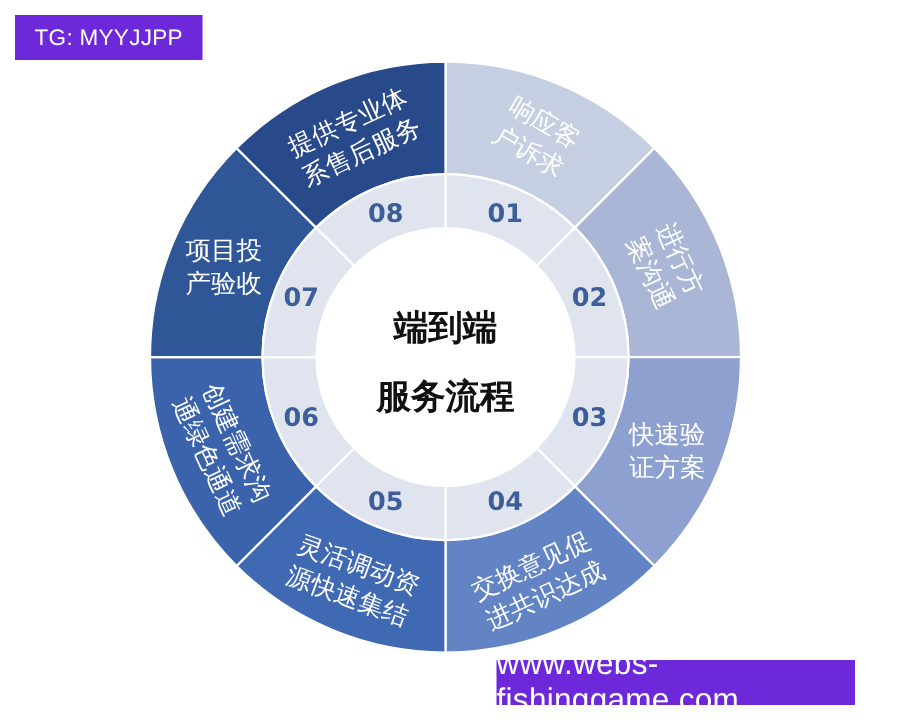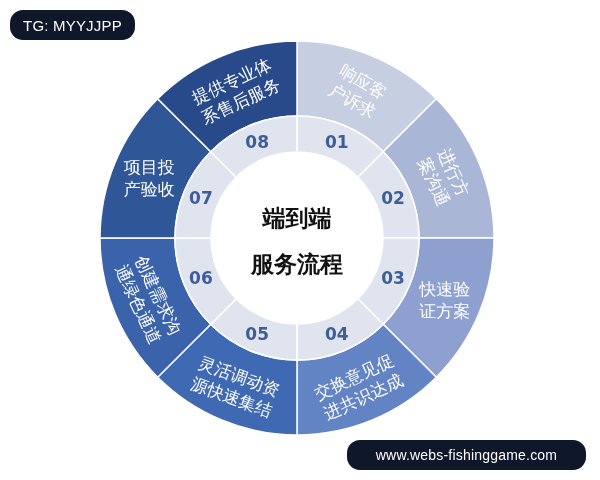--- a/index.html
+++ b/index.html
@@ -1,26 +1,26 @@
 <!DOCTYPE html>
 <html><head>
 <meta charset="utf-8">
 <style>
   html, body { margin:0; padding:0; }
   body {
     width:600px; height:480px; background:#ffffff; position:relative; overflow:hidden;
     font-family: "DejaVu Sans", "Liberation Sans", sans-serif;
   }
   .watermark {
-    position:absolute; background:#0f172a; color:#ffffff;
+    position:absolute; background:#6d28d9; color:#ffffff;
     font-family:"Liberation Sans", "DejaVu Sans", sans-serif; font-size:15px;
-    display:flex; align-items:center; justify-content:center; letter-spacing:0.2px;border-radius:13px;
+    display:flex; align-items:center; justify-content:center; letter-spacing:0.2px;
   }
   .wm-top { left:10px; top:10px; width:125px; height:30px; }
-  .wm-bottom { left:347px; top:440px; width:239px; height:30px; font-size:14px; }
+  .wm-bottom { left:331px; top:440px; width:239px; height:30px; font-size:21px; }
   svg.wheel { position:absolute; left:0; top:0; }
   .seg-label { fill:#ffffff; font-size:17px; font-family:"DejaVu Sans", sans-serif; }
   .seg-num { font-size:17px; font-weight:bold; font-family:"DejaVu Sans", sans-serif; }
   .center-text { fill:#111111; font-size:23px; font-weight:bold; font-family:"DejaVu Sans", sans-serif; }
 </style>
 </head>
 <body>
 
 <div class="watermark wm-top">TG: MYYJJPP</div>
 

